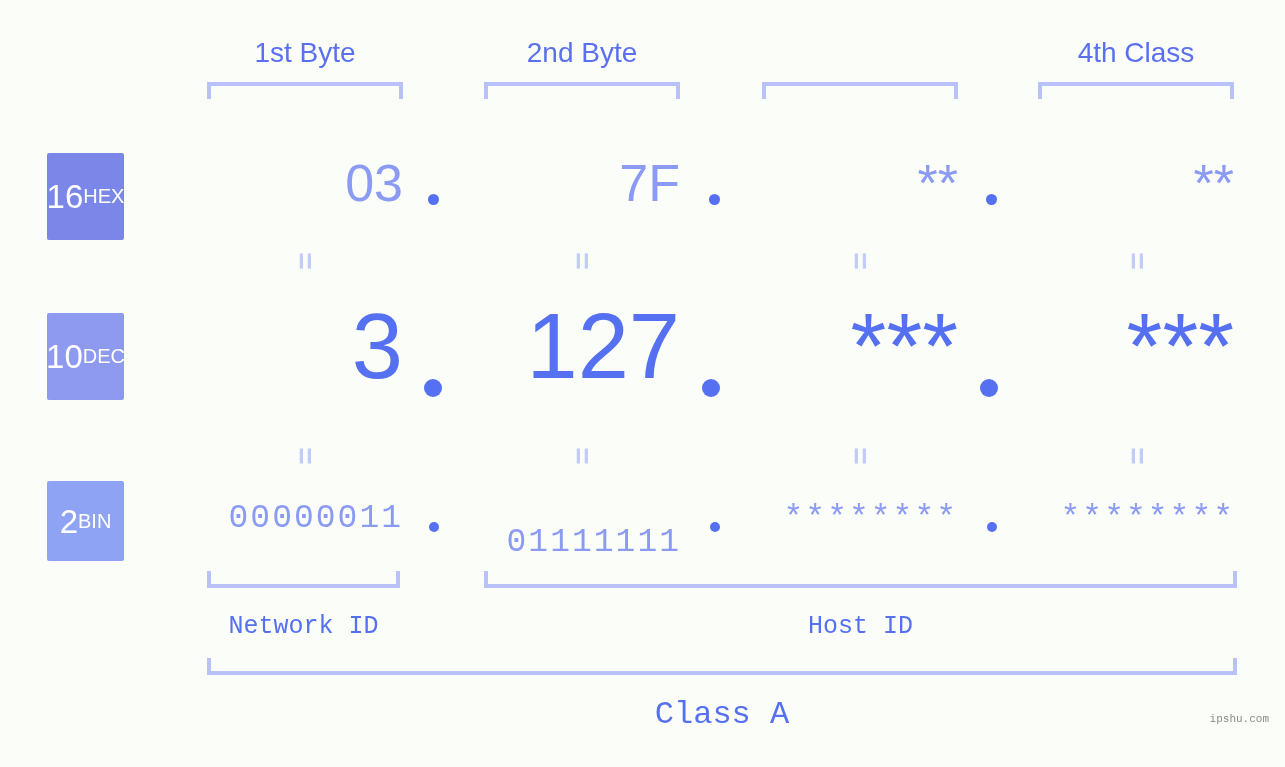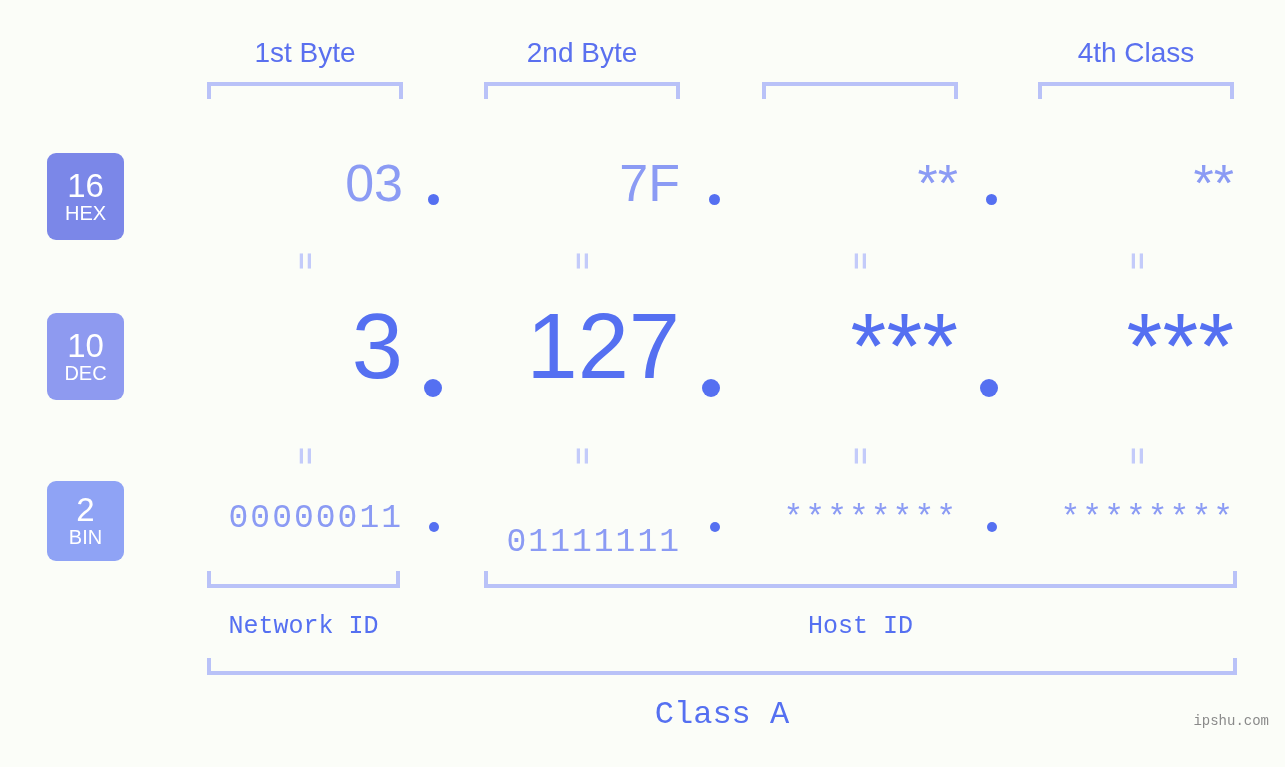--- a/index.html
+++ b/index.html
@@ -48,26 +48,26 @@
     border-left: 4px solid #b9c2f8;
     border-right: 4px solid #b9c2f8;
     height: 17px;
   }
 
   
   .badge {
     position: absolute;
     left: 47px;
     width: 77px;
-    border-radius: 9px;
+    border-radius: 2px;
     color: #ffffff;
     text-align: center;
     font-family: "Liberation Sans", sans-serif;
     display: flex;
-    flex-direction: column;
+    flex-direction: row;
     justify-content: center;
     align-items: center;
     box-sizing: border-box;
   }
   .badge .num {
     font-size: 33px;
     line-height: 33px;
     font-weight: 400;
     letter-spacing: 0px;
   }
@@ -176,21 +176,21 @@
     color: #5570f1;
     font-family: "Liberation Mono", monospace;
     white-space: nowrap;
   }
 
   
   #watermark {
     position: absolute;
     right: 16px;
     top: 713px;
-    font-size: 14px;
+    font-size: 11px;
     color: #8a8a8a;
     font-family: "Liberation Mono", monospace;
     letter-spacing: 0px;
   }
 </style>
 </head>
 <body>
 
 <div id="stage">
 

